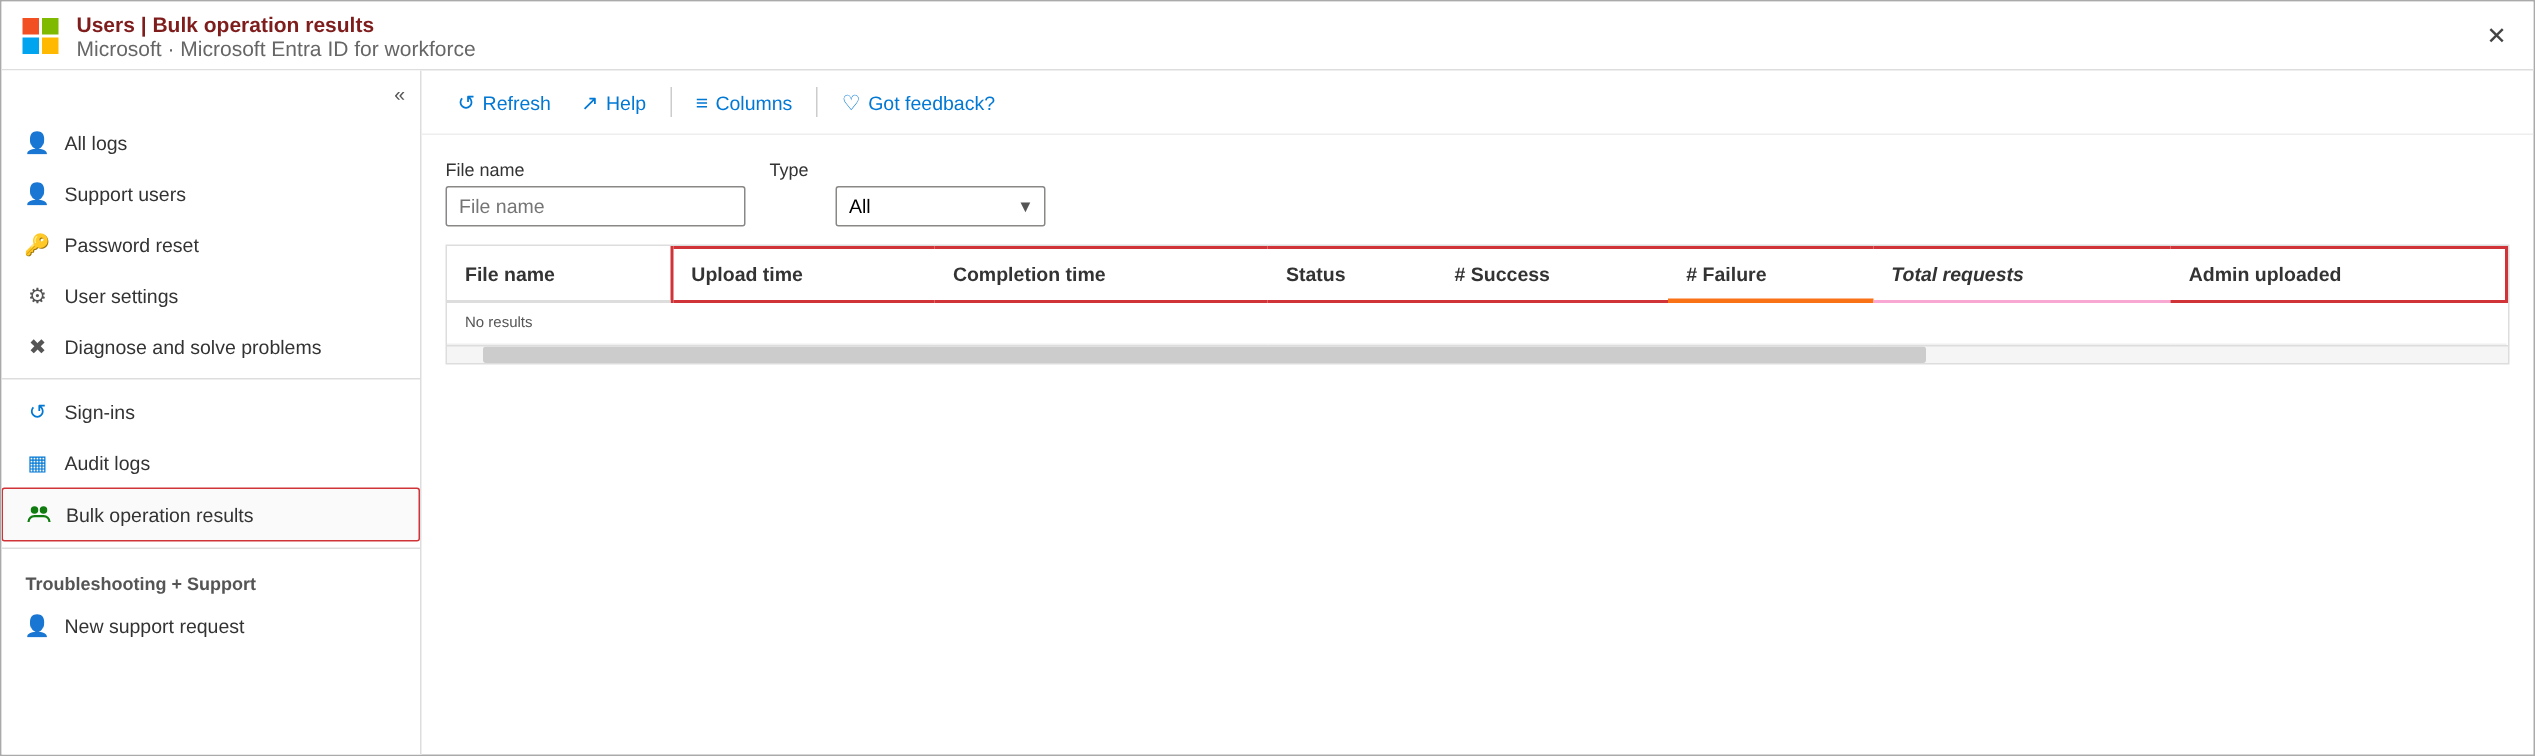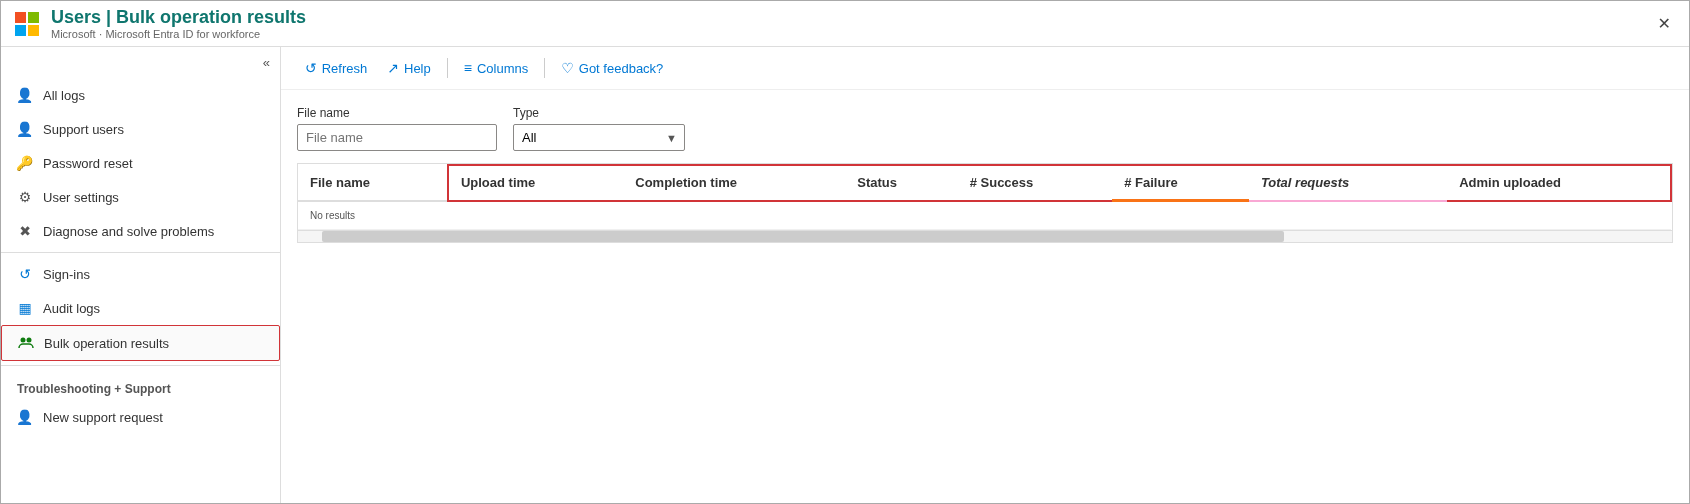--- a/index.html
+++ b/index.html
@@ -6,22 +6,22 @@
     body { font-family: 'Segoe UI', Arial, sans-serif; font-size: 13px; color: #333; background: #fff; width: 1690px; height: 504px; overflow: hidden; border: 1px solid #aaa; }
 
     
     .title-bar {
       display: flex; align-items: center; justify-content: space-between;
       padding: 8px 12px; border-bottom: 1px solid #ddd; background: #fff; height: 46px;
     }
     .title-bar-left { display: flex; align-items: center; gap: 10px; }
     .title-logo { width: 28px; height: 28px; }
     .title-text { display: flex; flex-direction: column; }
-    .title-main { font-size: 18px; font-weight: 600; color: #0f766e; }
-    .title-sub { font-size: 11px; color: #666; }
+    .title-main { font-size: 14px; font-weight: 600; color: #7f1d1d; }
+    .title-sub { font-size: 14px; color: #666; }
     .close-btn { cursor: pointer; font-size: 16px; color: #444; background: none; border: none; padding: 2px 6px; }
 
     
     .layout { display: flex; height: calc(504px - 46px); }
 
     
     .sidebar { width: 280px; border-right: 1px solid #ddd; overflow-y: auto; background: #fff; flex-shrink: 0; }
     .sidebar-collapse { display: flex; justify-content: flex-end; padding: 8px 10px; }
     .sidebar-collapse-btn { background: none; border: none; cursor: pointer; color: #555; font-size: 13px; }
     .sidebar-item {
@@ -58,21 +58,21 @@
     .content { flex: 1; padding: 16px; overflow: auto; }
 
     
     .filters { display: flex; gap: 16px; margin-bottom: 12px; }
     .filter-group { display: flex; flex-direction: column; gap: 4px; }
     .filter-label { font-size: 12px; color: #333; font-weight: 500; }
     .filter-input {
       border: 1px solid #8a8886; padding: 5px 8px; font-size: 13px;
       width: 200px; outline: none; border-radius: 2px;
     }
-    .filter-select-wrapper { position: relative; width: 172px; }
+    .filter-select-wrapper { position: relative; width: 140px; margin-left: 44px; }
     .filter-select {
       width: 100%; border: 1px solid #8a8886; padding: 5px 28px 5px 8px;
       font-size: 13px; appearance: none; background: #fff; border-radius: 2px; cursor: pointer; outline: none;
     }
     .select-arrow { position: absolute; right: 8px; top: 50%; transform: translateY(-50%); pointer-events: none; color: #555; font-size: 11px; }
 
     
     .table-wrapper {
       border: 1px solid #ddd; overflow-x: auto;
       border-left: 1px solid #ddd;

